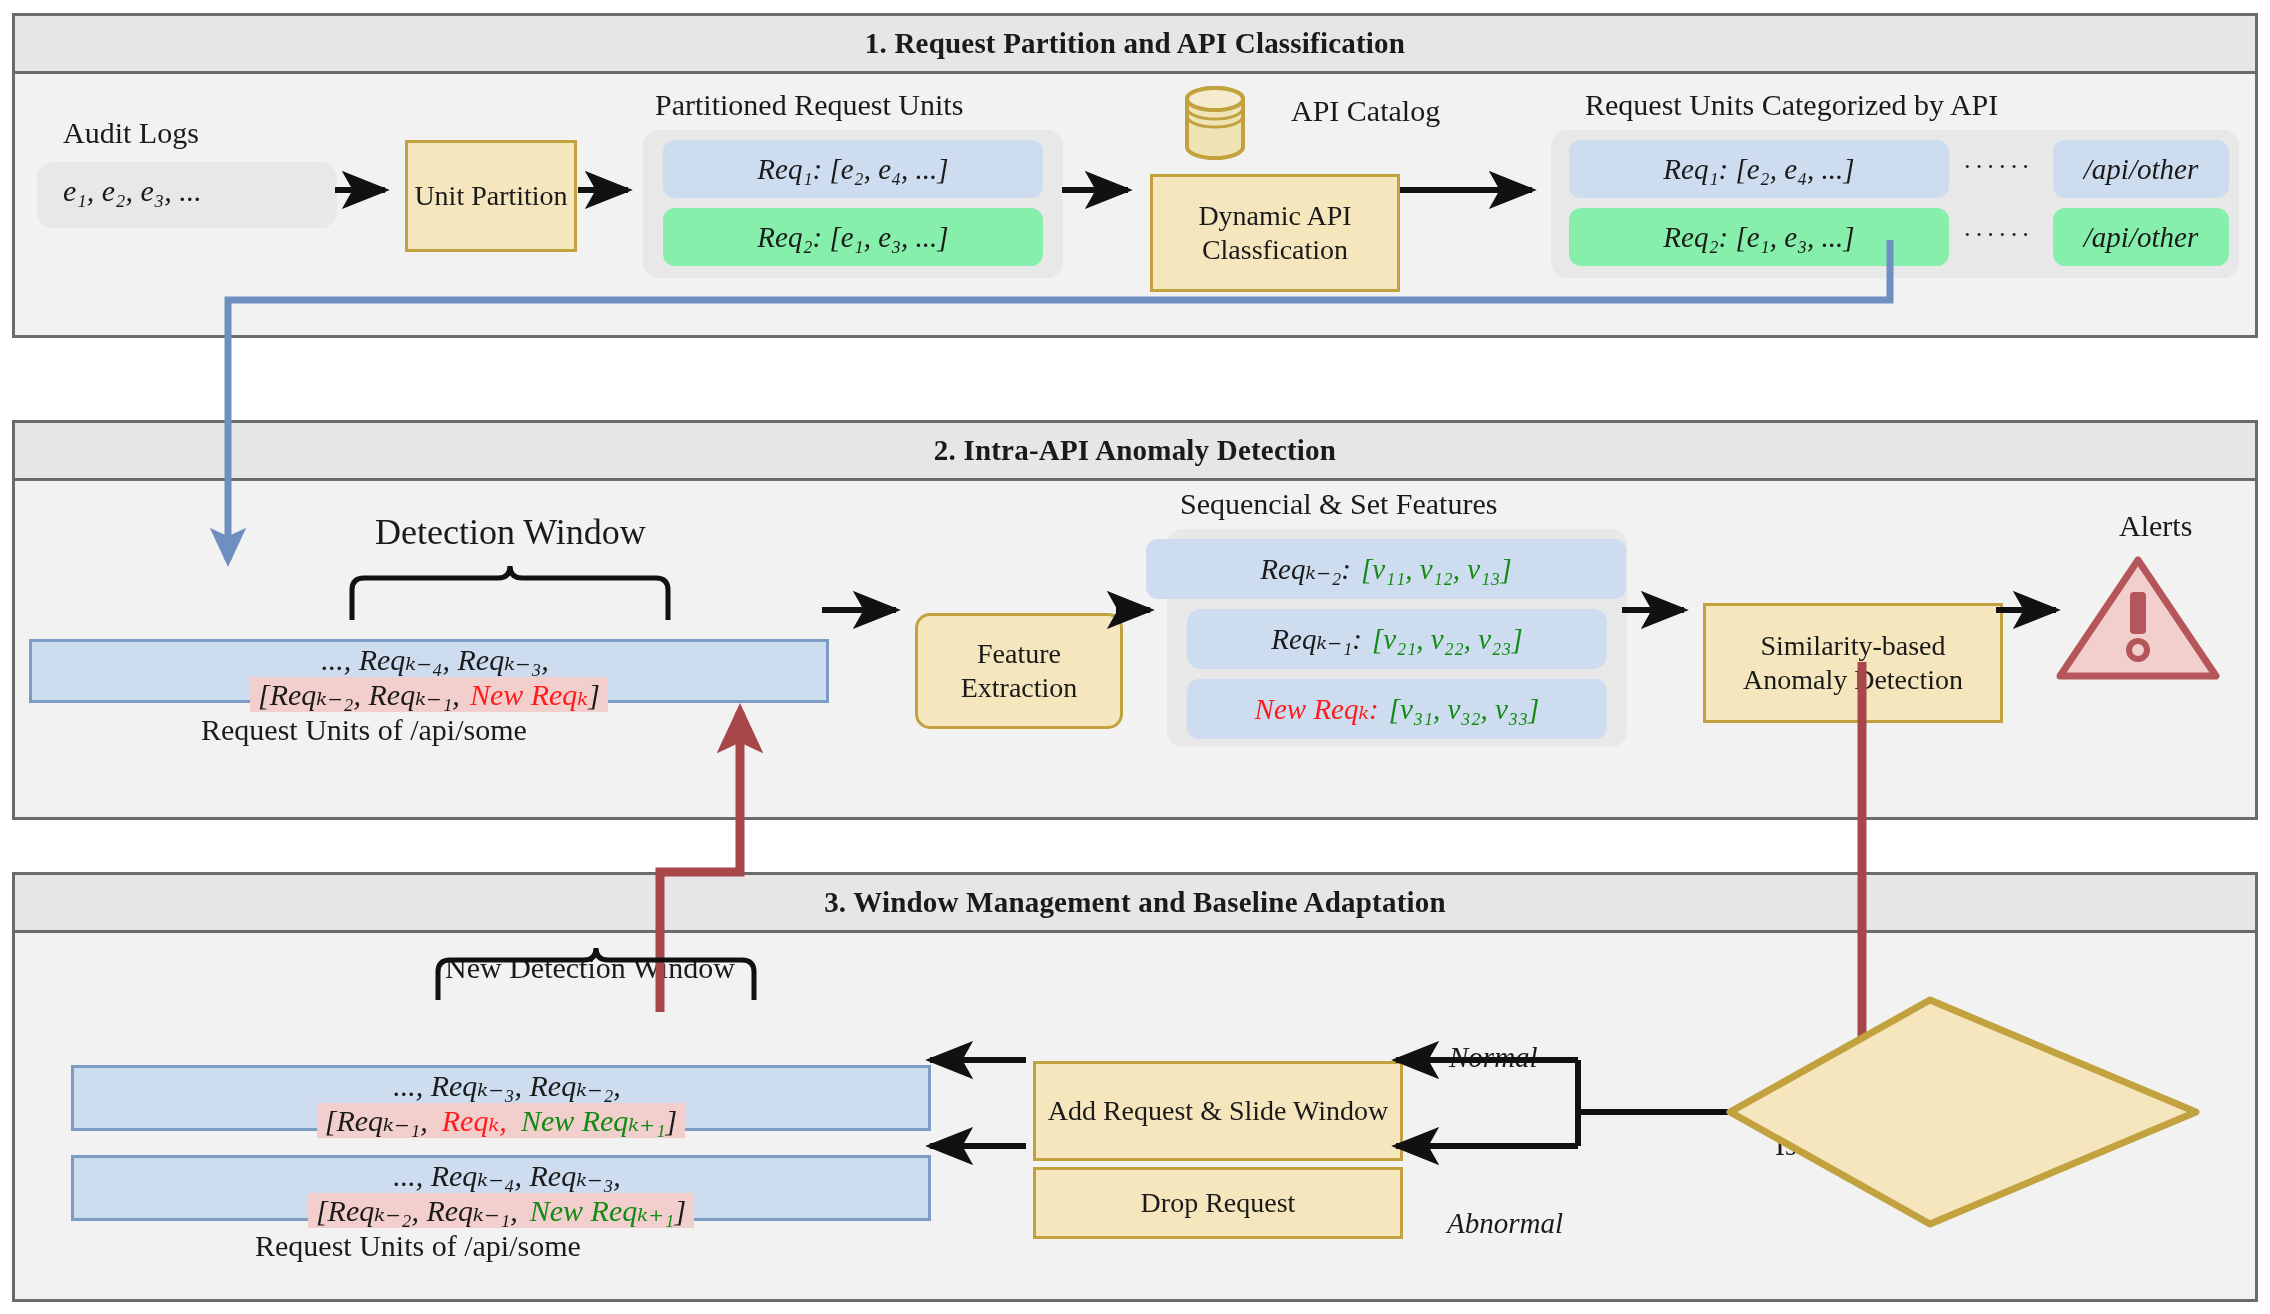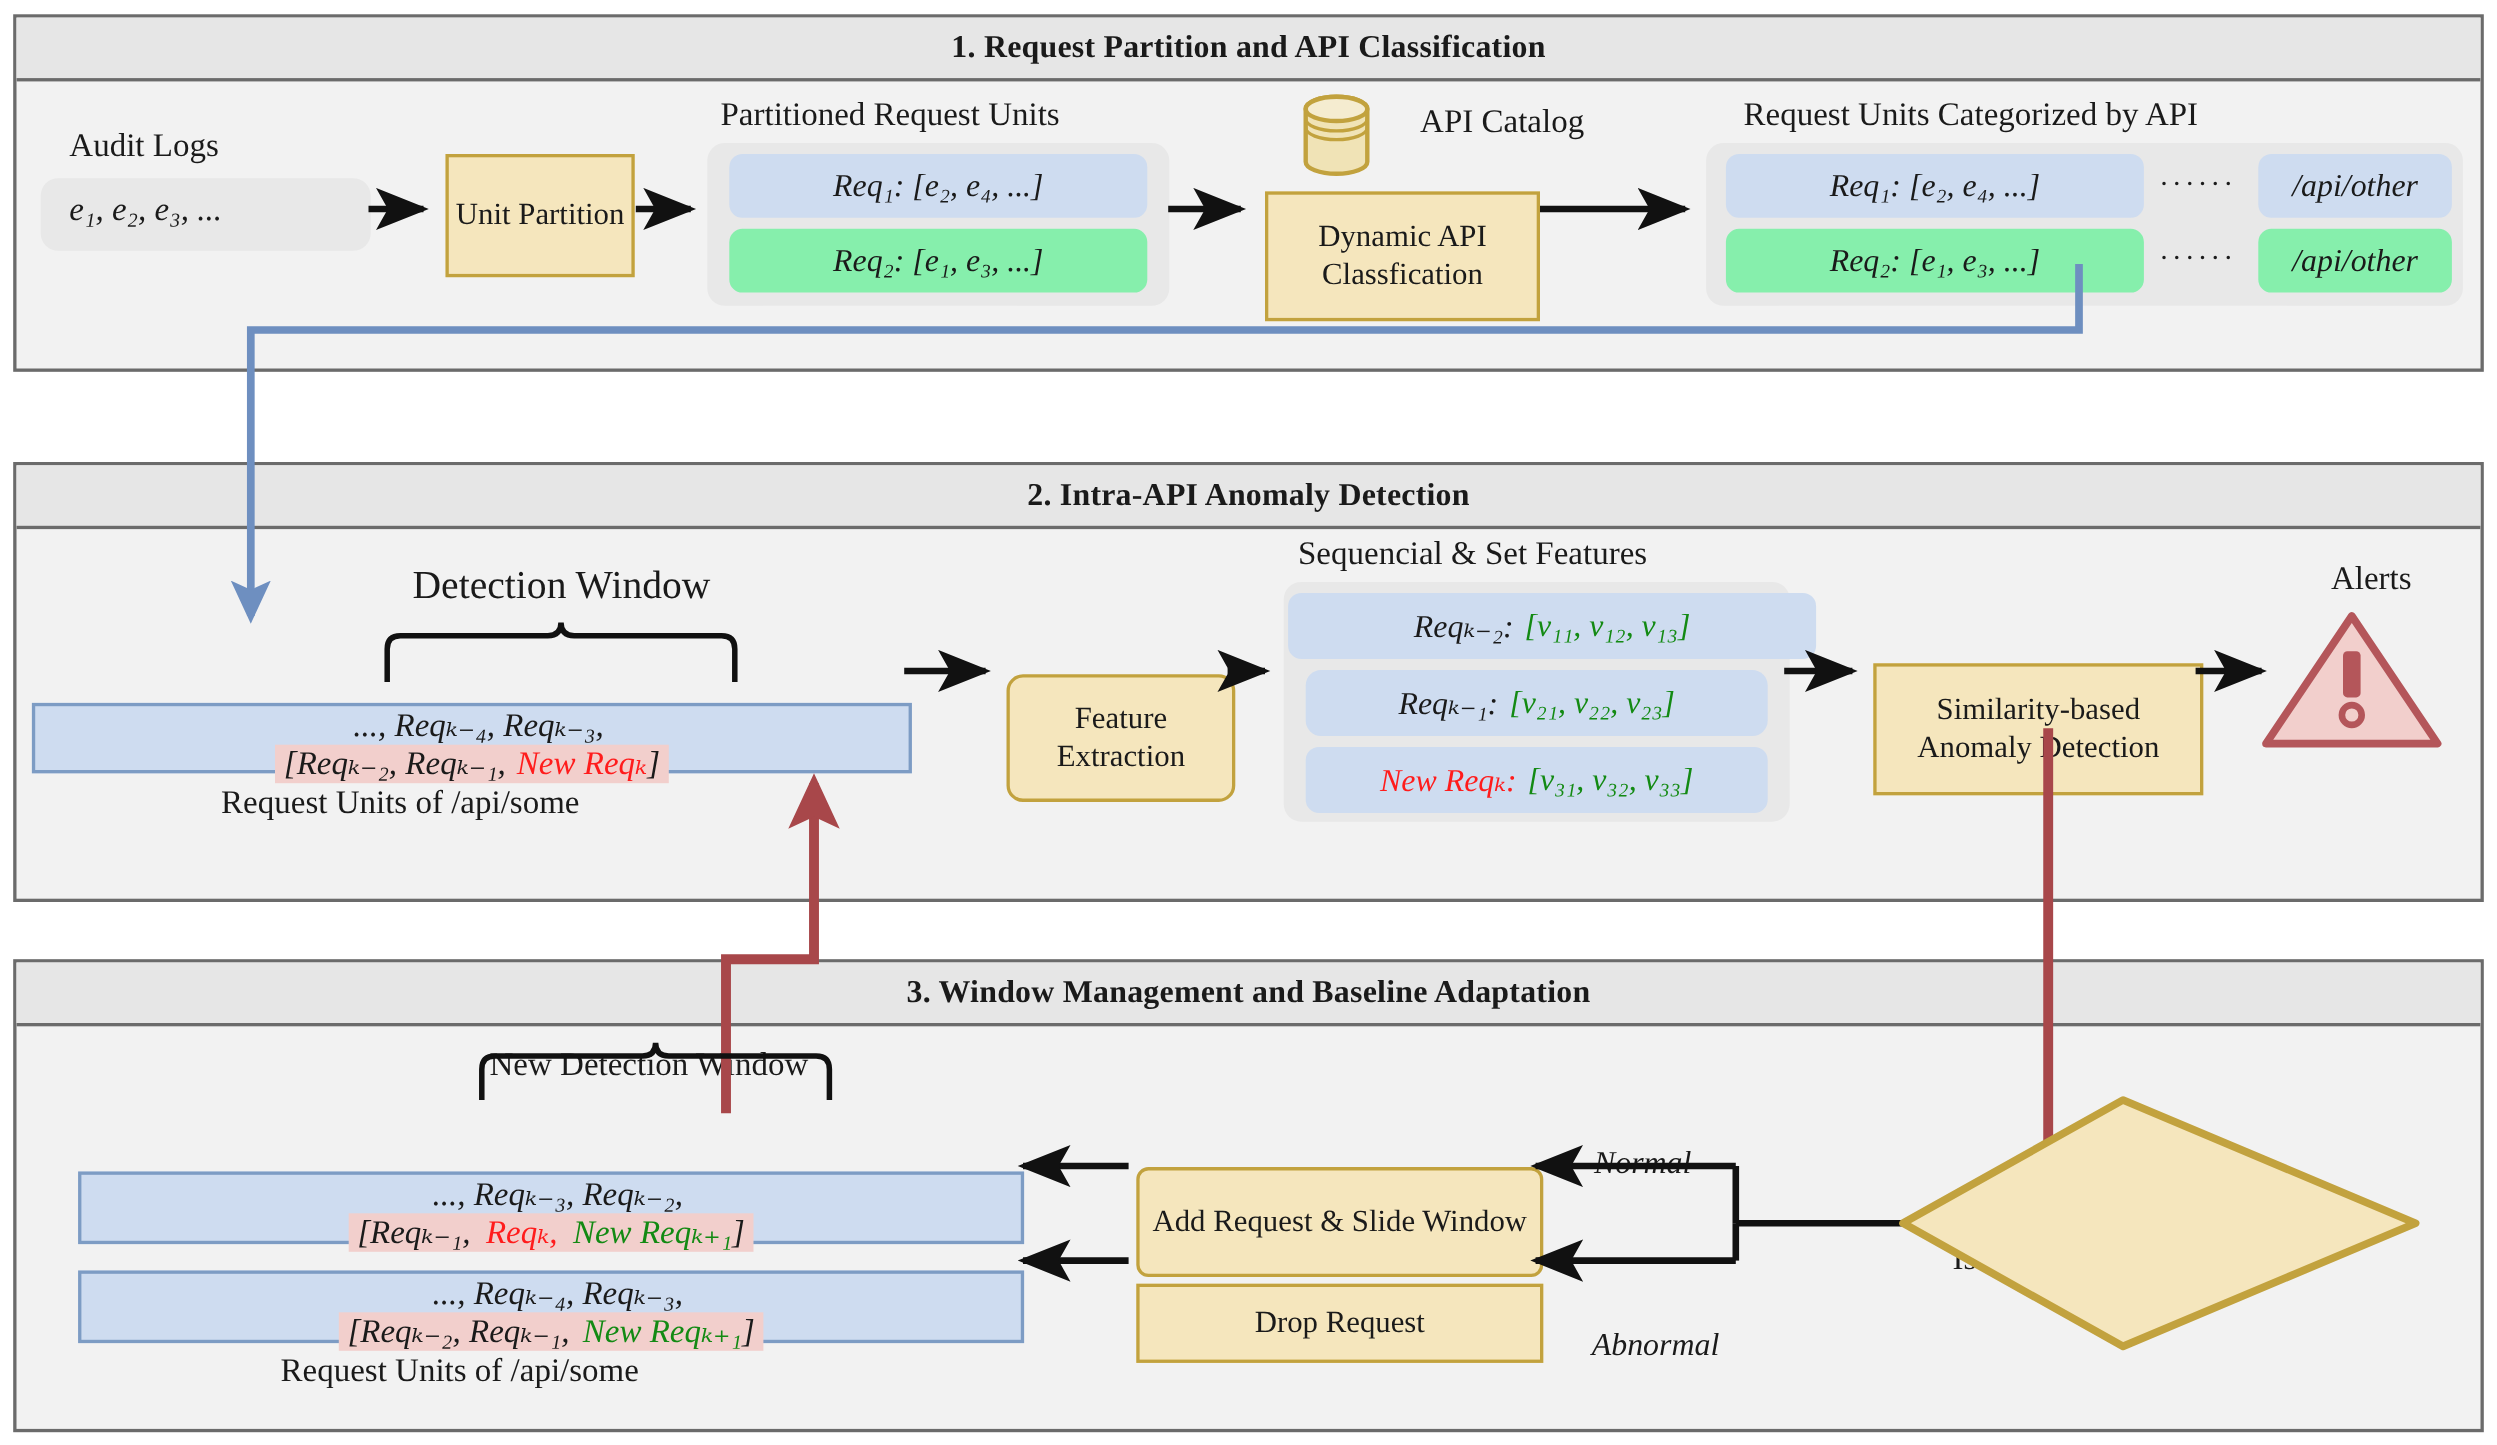--- a/index.html
+++ b/index.html
@@ -89,21 +89,21 @@
     </div>
     <div class="lbl" style="left:186px;top:232px;font-size:30px;">
       <span>Request Units of /api/some</span>
     </div>
 
     <div class="ybox" style="left:900px;top:132px;width:208px;height:116px;border-radius:15px;">Feature Extraction</div>
 
     <div class="lbl" style="left:1165px;top:6px;font-size:30px;">Sequencial &amp; Set Features</div>
     <div class="graybox" style="left:1152px;top:48px;width:460px;height:218px;"></div>
 
-    <div class="chip blue" style="left:1156px;top:58px;width:480px;height:60px;justify-content:center;">
+    <div class="chip blue" style="left:1131px;top:58px;width:480px;height:60px;justify-content:center;">
       <span class="drk">Reqₖ₋₂:</span>
       <span class="grn" style="padding-left:10px;">[v₁₁, v₁₂, v₁₃]</span>
     </div>
     <div class="chip blue" style="left:1172px;top:128px;width:420px;height:60px;border-radius:14px;">
       <span class="drk">Reqₖ₋₁:</span>
       <span class="grn" style="padding-left:10px;">[v₂₁, v₂₂, v₂₃]</span>
     </div>
     <div class="chip blue" style="left:1172px;top:198px;width:420px;height:60px;">
       <span class="red">New Reqₖ:</span>
       <span class="grn" style="padding-left:10px;">[v₃₁, v₃₂, v₃₃]</span>
@@ -137,21 +137,21 @@
       <span style="padding-left:12px;">..., Reqₖ₋₄, Reqₖ₋₃,</span>
       <span class="pinkseg">
         <span>[Reqₖ₋₂, Reqₖ₋₁,</span>
         <span class="grn" style="padding-left:12px;">New Reqₖ₊₁</span>
         <span>]</span>
       </span>
     </div>
 
     <div class="lbl" style="left:240px;top:296px;font-size:30px;">Request Units of /api/some</div>
 
-    <div class="ybox" style="left:1018px;top:128px;width:370px;height:100px;border-radius:11px;">Add Request &amp; Slide Window</div>
+    <div class="ybox" style="left:1018px;top:128px;width:370px;height:100px;">Add Request &amp; Slide Window</div>
     <div class="ybox" style="left:1018px;top:234px;width:370px;height:72px;">Drop Request</div>
 
     <div class="lbl it" style="left:1434px;top:108px;font-size:29px;">Normal</div>
     <div class="lbl it" style="left:1432px;top:274px;font-size:29px;">Abnormal</div>
 
     <div class="lbl" style="left:1760px;top:194px;font-size:30px;">
       <span>Is </span><span class="red" style="font-style:italic;">New Reqₖ</span><span> Abnormal?</span>
     </div>
   </div>
 </div>

